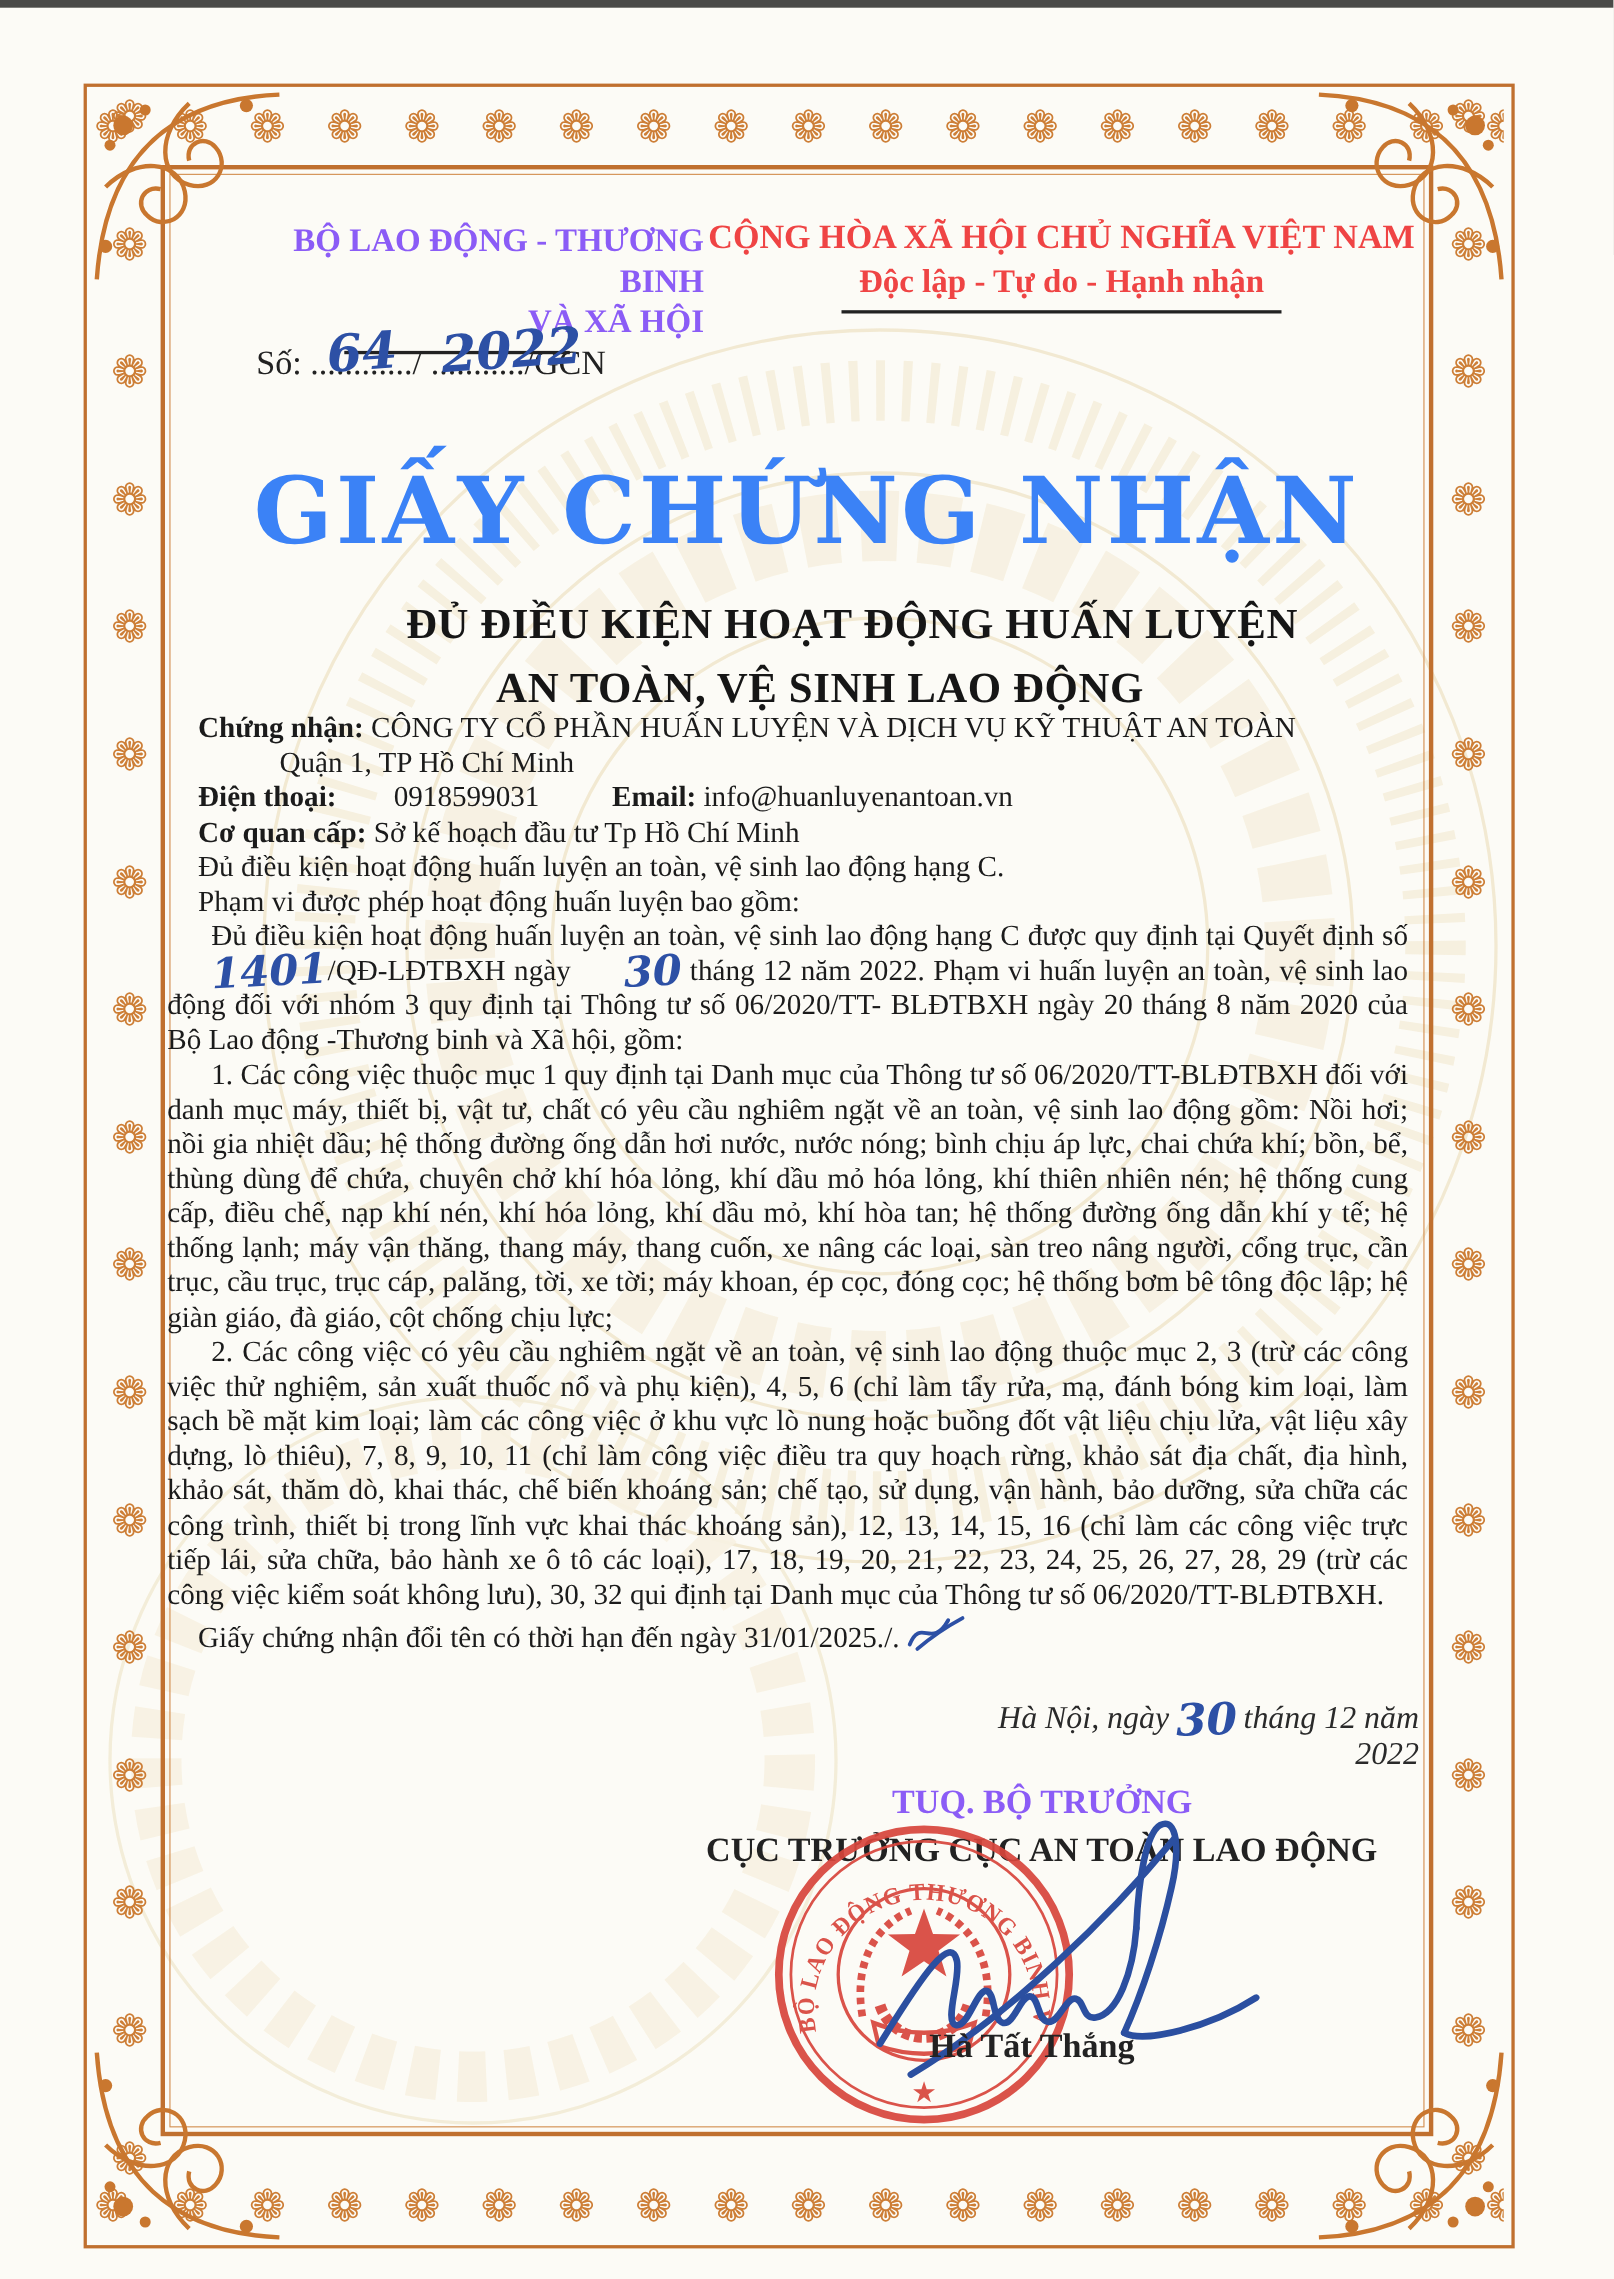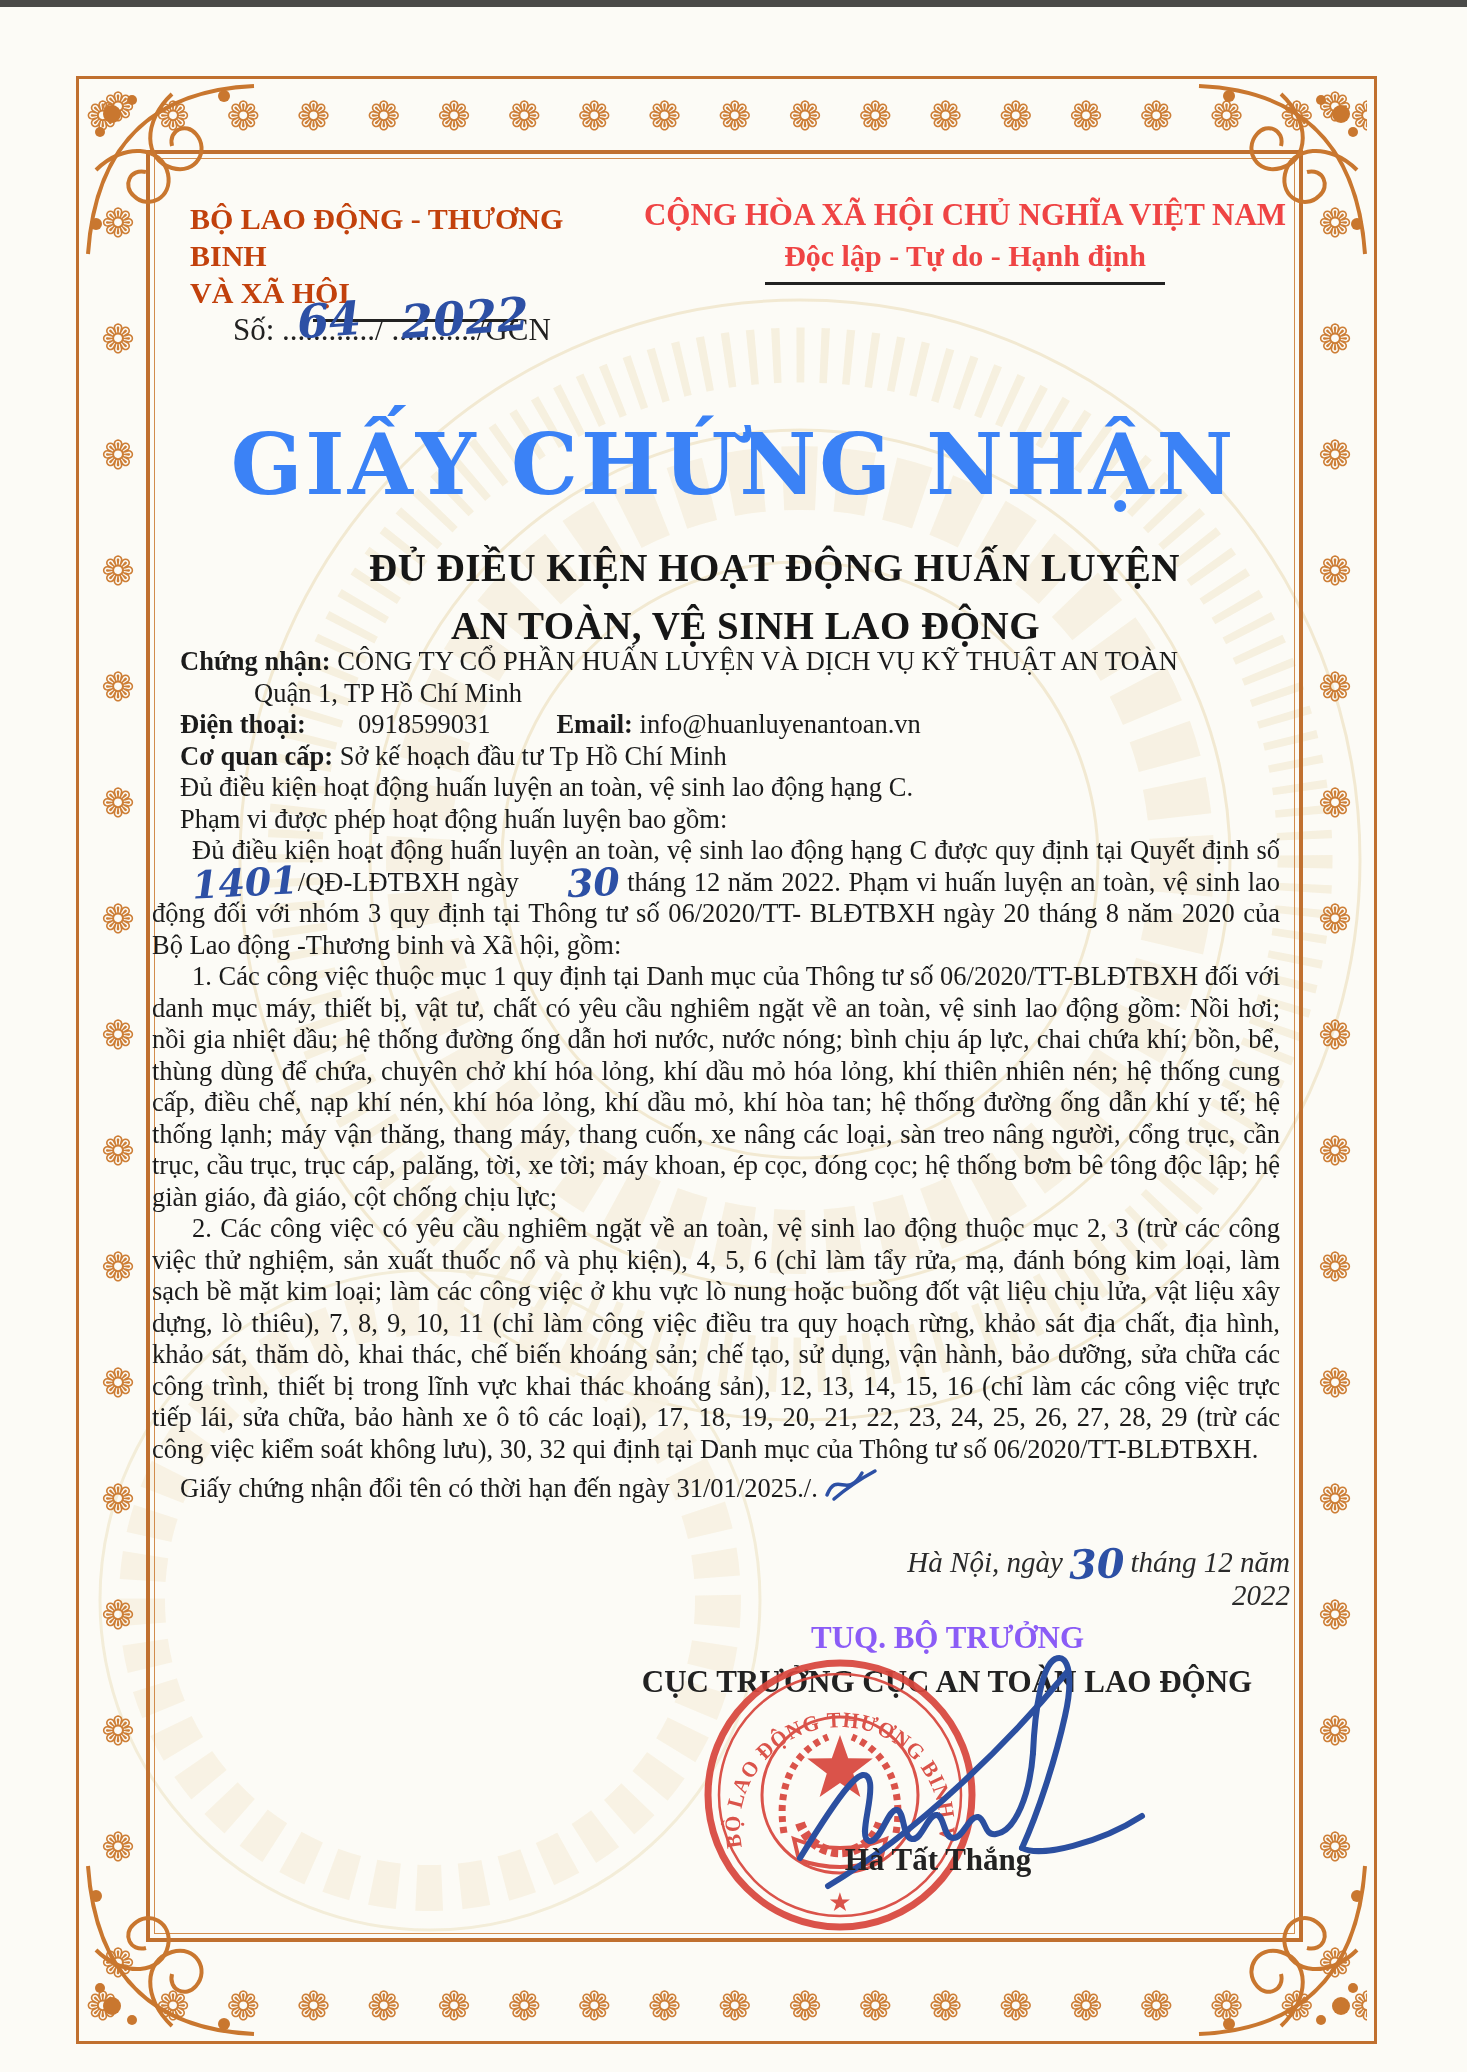--- a/index.html
+++ b/index.html
@@ -22,22 +22,22 @@
   .band-right{right:100px;}
   .corner{position:absolute;width:190px;height:190px;}
   .corner-tl{left:72px;top:72px;}
   .corner-tr{right:86px;top:72px;transform:scaleX(-1);}
   .corner-bl{left:72px;bottom:24px;transform:scaleY(-1);}
   .corner-br{right:86px;bottom:24px;transform:scale(-1,-1);}
 
   .watermark{position:absolute;pointer-events:none;opacity:.9;}
 
   
-  .hdr-left{position:absolute;left:190px;top:200px;width:450px;text-align:left;
-            font-weight:bold;font-size:30px;line-height:37px;color:#c2410c;}
+  .hdr-left{position:absolute;left:190px;top:200px;width:450px;text-align:right;
+            font-weight:bold;font-size:30px;line-height:37px;color:#8b5cf6;}
   .hdr-right{position:absolute;left:620px;top:196px;width:690px;text-align:center;color:#ef4444;}
   .hdr-right .l1{font-weight:bold;font-size:31px;line-height:37px;}
   .hdr-right .l2{font-weight:bold;font-size:30px;line-height:37px;margin-top:4px;}
   .rule{height:3px;background:#222;margin:8px auto 0;}
   .rule-left{width:205px;}
   .rule-right{width:400px;}
 
   .so-line{position:absolute;left:233px;top:312px;font-size:31px;color:#222;}
   .hand{font-family:"DejaVu Serif",serif;font-style:italic;font-weight:bold;color:#2d50a5;}
   .so-line .hand{position:absolute;font-size:46px;line-height:40px;transform:rotate(-4deg);}
@@ -166,21 +166,21 @@
     </g>
   </svg>
 
   <div class="hdr-left">
     <div>BỘ LAO ĐỘNG - THƯƠNG BINH</div>
     <div>VÀ XÃ HỘI</div>
     <div class="rule rule-left"></div>
   </div>
   <div class="hdr-right">
     <div class="l1">CỘNG HÒA XÃ HỘI CHỦ NGHĨA VIỆT NAM</div>
-    <div class="l2">Độc lập - Tự do - Hạnh định</div>
+    <div class="l2">Độc lập - Tự do - Hạnh nhận</div>
     <div class="rule rule-right"></div>
   </div>
 
   <div class="so-line">
     <span>Số: </span><span>............</span><span>/ </span><span>.........</span><span>../GCN</span>
     <span class="hand hand-a">64</span>
     <span class="hand hand-b">2022</span>
   </div>
 
   <div class="title">GIẤY CHỨNG NHẬN</div>

